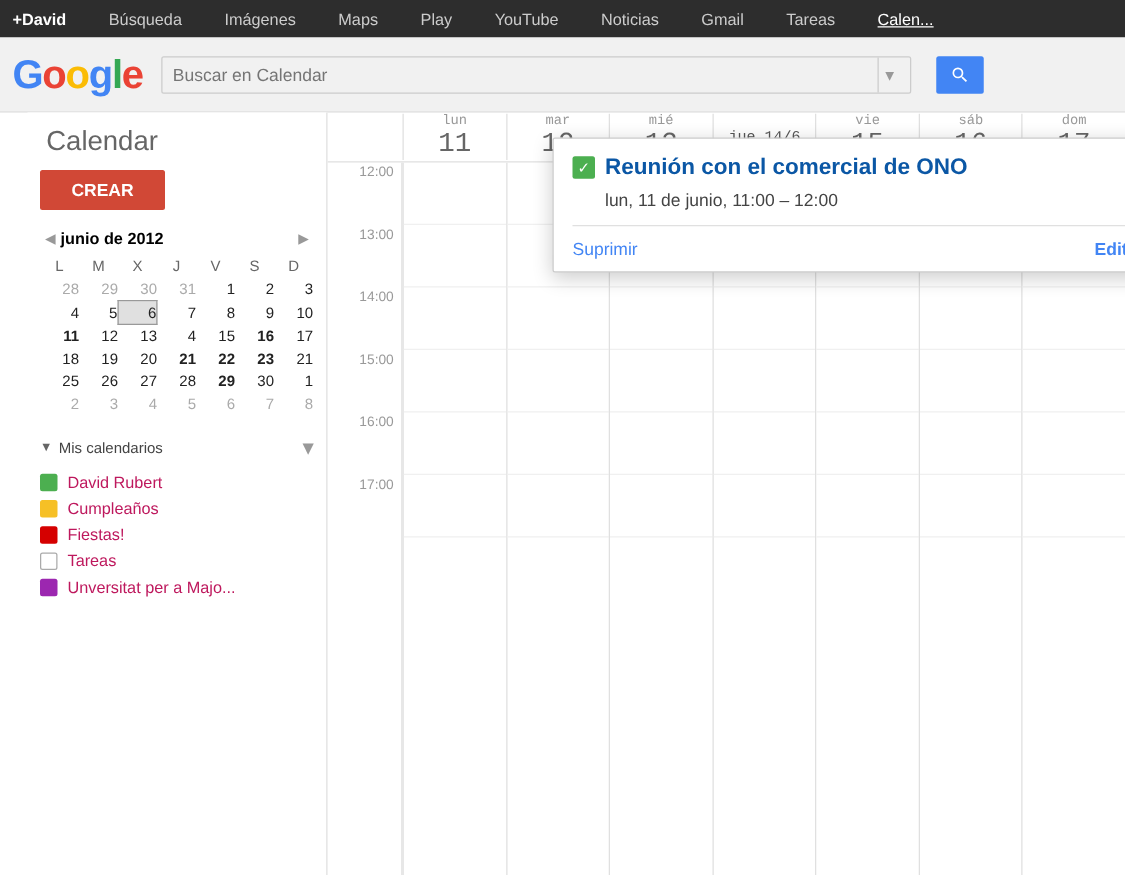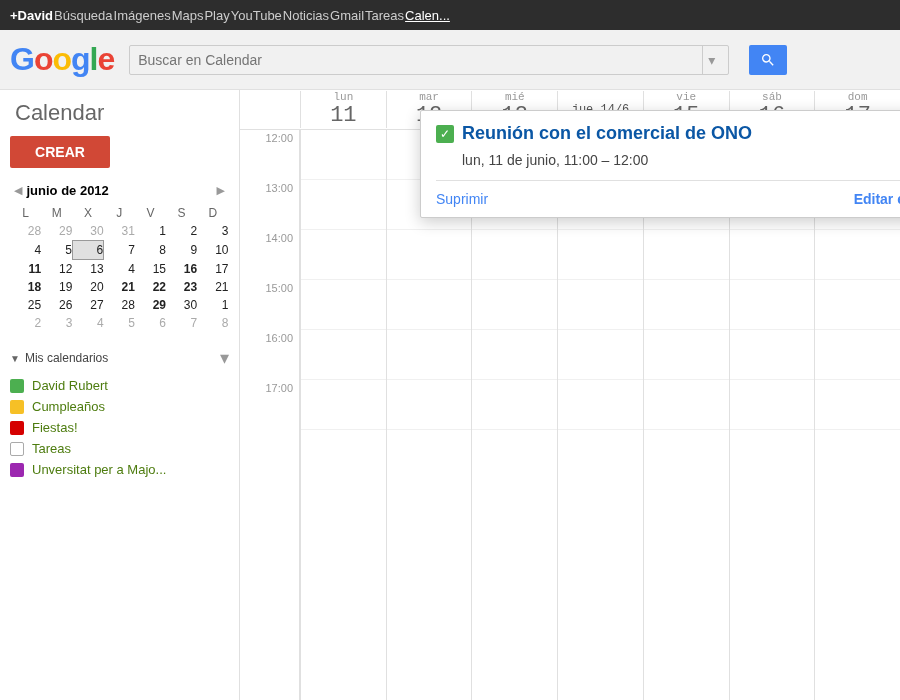--- a/index.html
+++ b/index.html
@@ -6,21 +6,21 @@
     body { font-family: Arial, sans-serif; font-size: 13px; background: #fff; width: 900px; height: 700px; overflow: hidden; }
 
     
     #top-bar {
       background: #2d2d2d;
       color: #ccc;
       height: 30px;
       display: flex;
       align-items: center;
       padding: 0 10px;
-      gap: 1px;
+      gap: 34px;
       font-size: 13px;
     }
     #top-bar a {
       color: #ccc;
       text-decoration: none;
       cursor: pointer;
     }
 
     
     #header {
@@ -72,20 +72,21 @@
       justify-content: center;
       color: #999;
       cursor: pointer;
       border-left: 1px solid #ccc;
     }
 
     
     #main {
       display: flex;
       height: calc(700px - 90px);
+      padding-left: 22px;
     }
 
     
     #sidebar {
       width: 240px;
       min-width: 240px;
       border-right: 1px solid #e0e0e0;
       padding: 10px;
       overflow-y: auto;
       background: #fff;
@@ -176,21 +177,21 @@
       padding: 3px 0;
       cursor: pointer;
       font-size: 13px;
     }
     .cal-dot {
       width: 14px;
       height: 14px;
       border-radius: 2px;
       flex-shrink: 0;
     }
-    .cal-item-label { color: #4d7c0f; text-align: center; }
+    .cal-item-label { color: #be185d; text-align: center; }
 
     
     #cal-main {
       flex: 1;
       position: relative;
       overflow: hidden;
     }
 
     #cal-header {
       height: 40px;
@@ -406,21 +407,21 @@
             <tr>
               <td style="font-weight: bold;">11</td>
               <td>12</td>
               <td>13</td>
               <td>4</td>
               <td>15</td>
               <td style="font-weight: bold;">16</td>
               <td>17</td>
             </tr>
             <tr>
-              <td style="font-weight: bold;">18</td>
+              <td style="font-weight: normal;">18</td>
               <td>19</td>
               <td>20</td>
               <td style="font-weight: bold;">21</td>
               <td style="font-weight: bold;">22</td>
               <td style="font-weight: bold;">23</td>
               <td>21</td>
             </tr>
             <tr>
               <td>25</td>
               <td>26</td>

